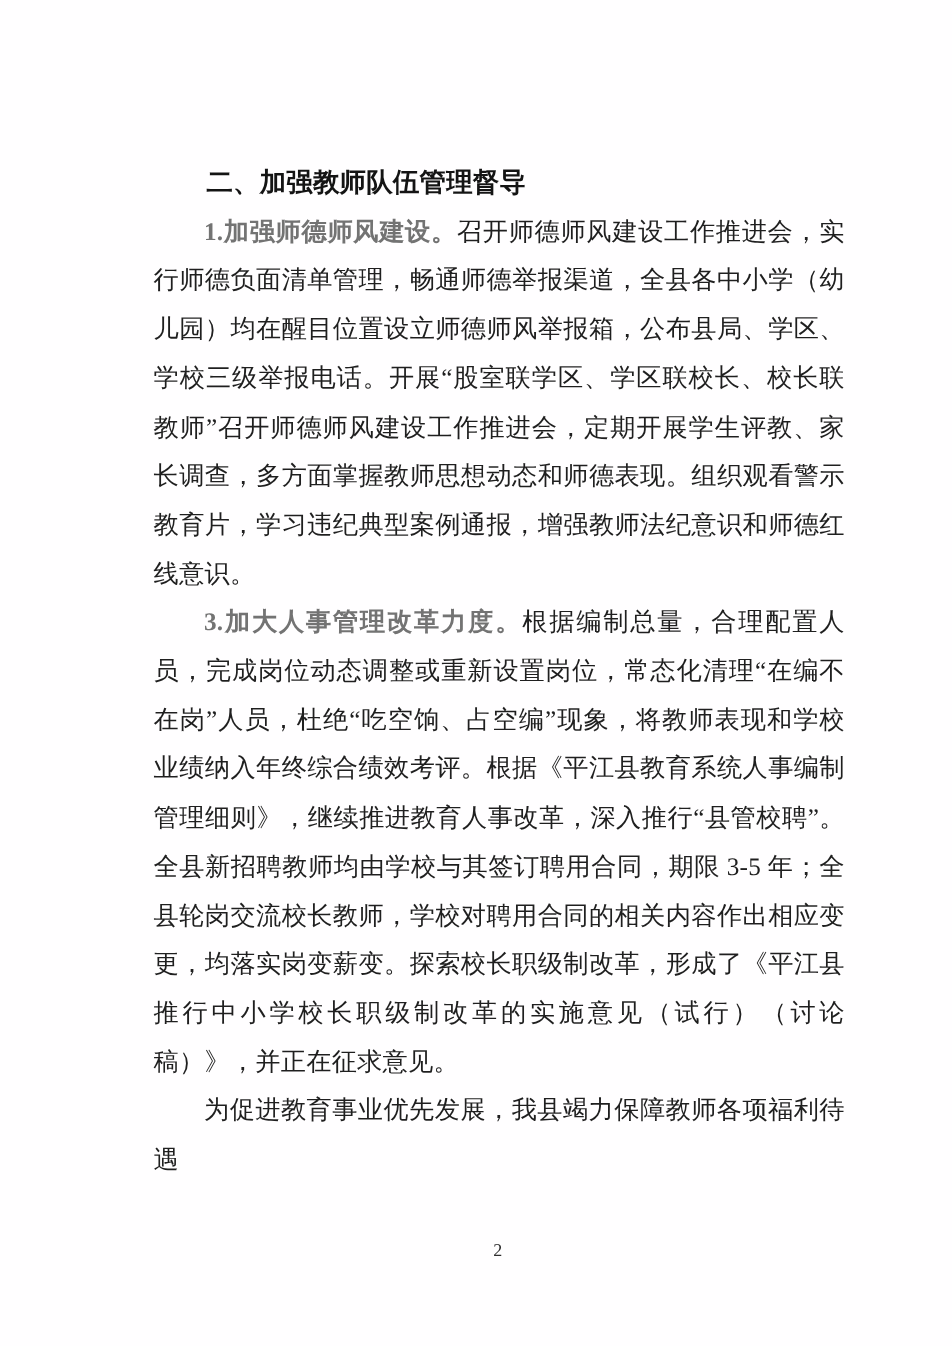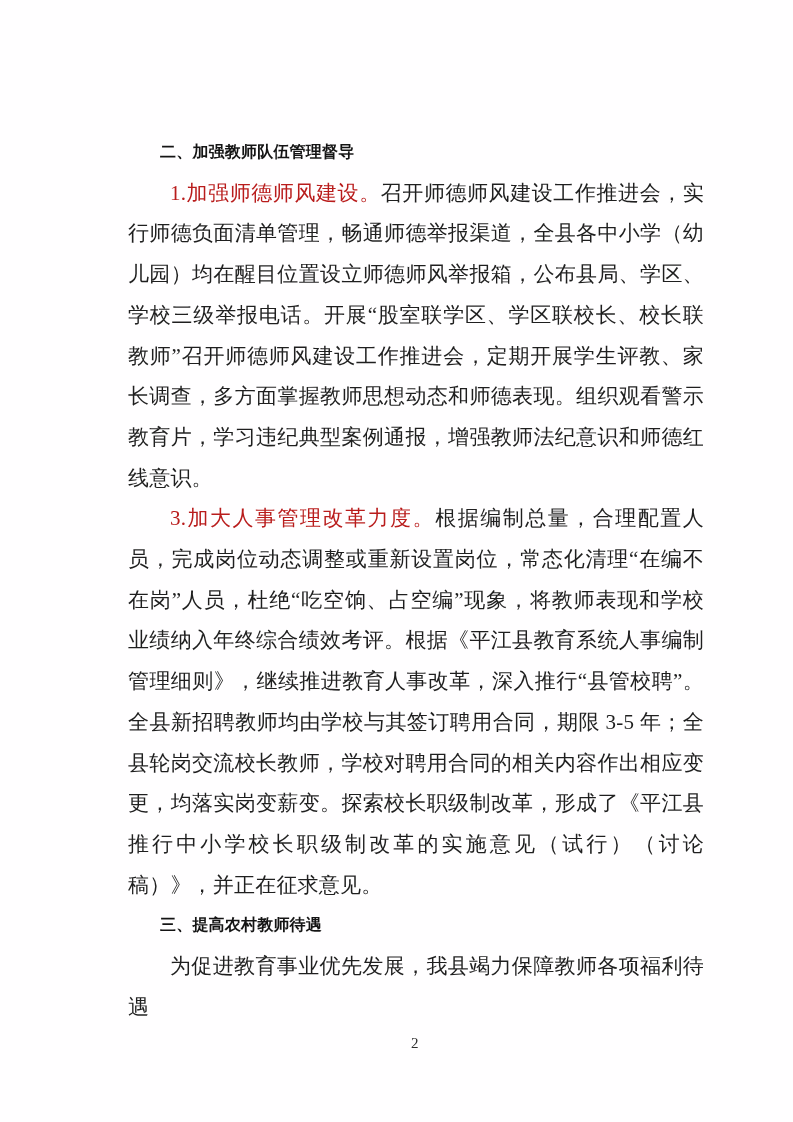--- a/index.html
+++ b/index.html
@@ -26,33 +26,33 @@
     top: 132px;
     width: 576px;
     font-size: 21px;
     line-height: 40.7px;
     letter-spacing: 0.2px;
   }
   .sec-heading {
     margin: 0;
     font-family: "Liberation Sans", "DejaVu Sans", sans-serif;
     font-weight: 700;
-    font-size: 16px;
+    font-size: 22px;
     line-height: 40.7px;
     text-indent: 2em;
     color: #141414;
   }
   .para {
     margin: 0;
     text-align: justify;
     text-indent: 2em;
   }
   .para-lead {
-    font-weight: 400;
-    color: #b91c1c;
+    font-weight: 700;
+    color: #737373;
   }
   .para-body {
     font-weight: 400;
   }
   .footer-page-number {
     position: absolute;
     top: 1033px;
     left: 411px;
     font-size: 15px;
     line-height: 20px;
@@ -66,21 +66,20 @@
 <div class="page">
 
   <div class="textblock">
 
     <h2 class="sec-heading">二、加强教师队伍管理督导</h2>
 
     <p class="para"><span class="para-lead">1.加强师德师风建设。</span><span class="para-body">召开师德师风建设工作推进会，实行师德负面清单管理，畅通师德举报渠道，全县各中小学（幼儿园）均在醒目位置设立师德师风举报箱，公布县局、学区、学校三级举报电话。开展“股室联学区、学区联校长、校长联教师”召开师德师风建设工作推进会，定期开展学生评教、家长调查，多方面掌握教师思想动态和师德表现。组织观看警示教育片，学习违纪典型案例通报，增强教师法纪意识和师德红线意识。</span></p>
 
     <p class="para"><span class="para-lead">3.加大人事管理改革力度。</span><span class="para-body">根据编制总量，合理配置人员，完成岗位动态调整或重新设置岗位，常态化清理“在编不在岗”人员，杜绝“吃空饷、占空编”现象，将教师表现和学校业绩纳入年终综合绩效考评。根据《平江县教育系统人事编制管理细则》，继续推进教育人事改革，深入推行“县管校聘”。全县新招聘教师均由学校与其签订聘用合同，期限 3-5 年；全县轮岗交流校长教师，学校对聘用合同的相关内容作出相应变更，均落实岗变薪变。探索校长职级制改革，形成了《平江县推行中小学校长职级制改革的实施意见（试行）（讨论稿）》，并正在征求意见。</span></p>
 
-    <h2 class="sec-heading">三、提高农村教师待遇</h2>
 
     <p class="para"><span class="para-body">为促进教育事业优先发展，我县竭力保障教师各项福利待遇</span></p>
 
   </div>
 
   <div class="footer-page-number">2</div>
 
 </div>
 
 </body></html>

